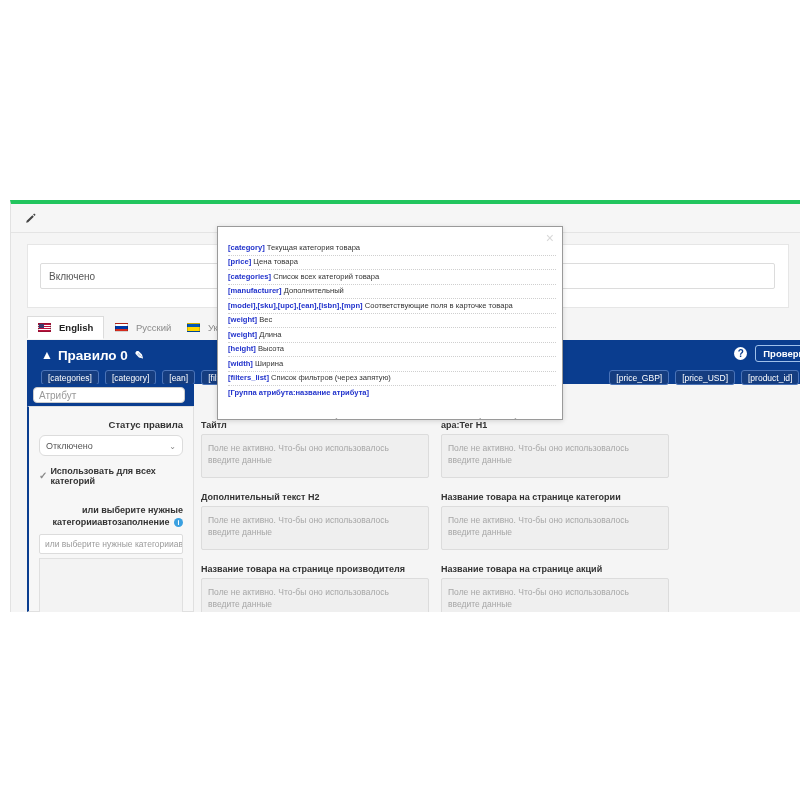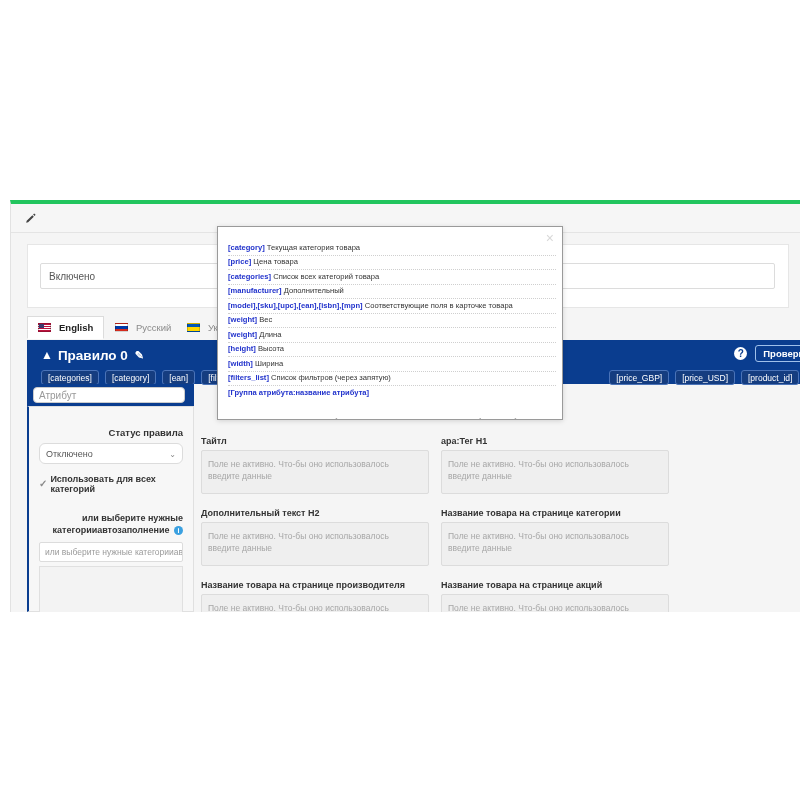--- a/index.html
+++ b/index.html
@@ -238,21 +238,20 @@
     border-left: 2px solid #0a3d8f;
     box-sizing: border-box;
     padding: 12px 10px 0 10px;
   }
   .side-label {
     text-align: right;
     font-size: 9.5px;
     font-weight: bold;
     color: #333;
     margin-bottom: 5px;
-    margin-top: 8px;
   }
   .side-select {
     width: 100%; height: 21px;
     background: #ffffff;
     border: 1px solid #dcdcdc;
     border-radius: 6px;
     font-size: 9px;
     color: #555;
     padding: 0 6px;
     line-height: 20px;
@@ -321,21 +320,20 @@
   .form-area {
     position: absolute;
     left: 190px; top: 216px;
     width: 480px;
   }
   .form-grid {
     display: grid;
     grid-template-columns: 240px 240px;
     column-gap: 0px;
     row-gap: 0px;
-    margin-top: 16px;
   }
   .field {
     padding: 0 12px 14px 0;
     box-sizing: border-box;
   }
   .field-label {
     font-size: 9px;
     font-weight: bold;
     color: #333;
     margin-bottom: 4px;

